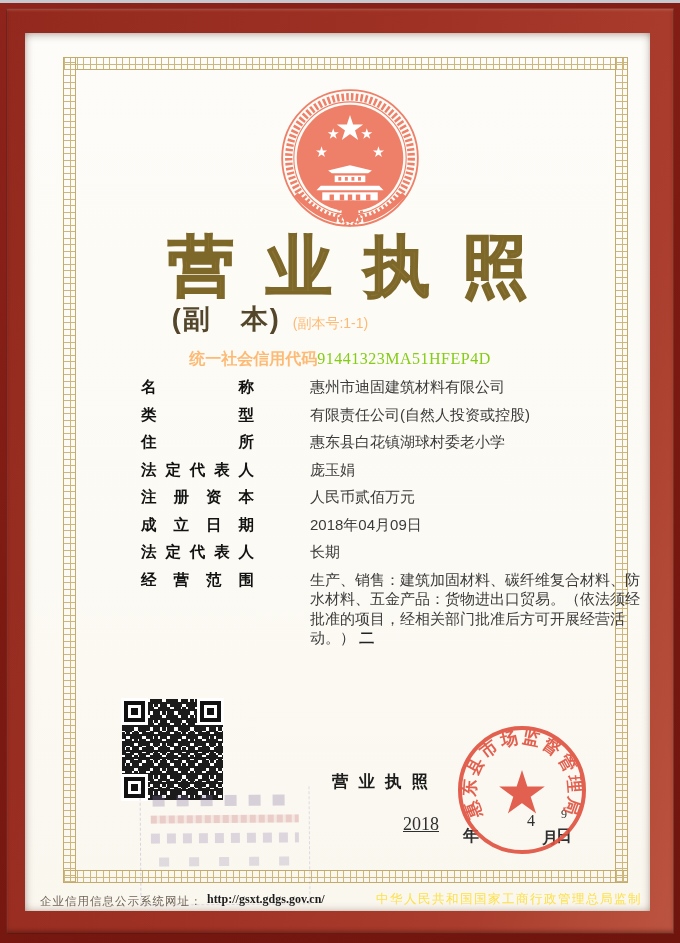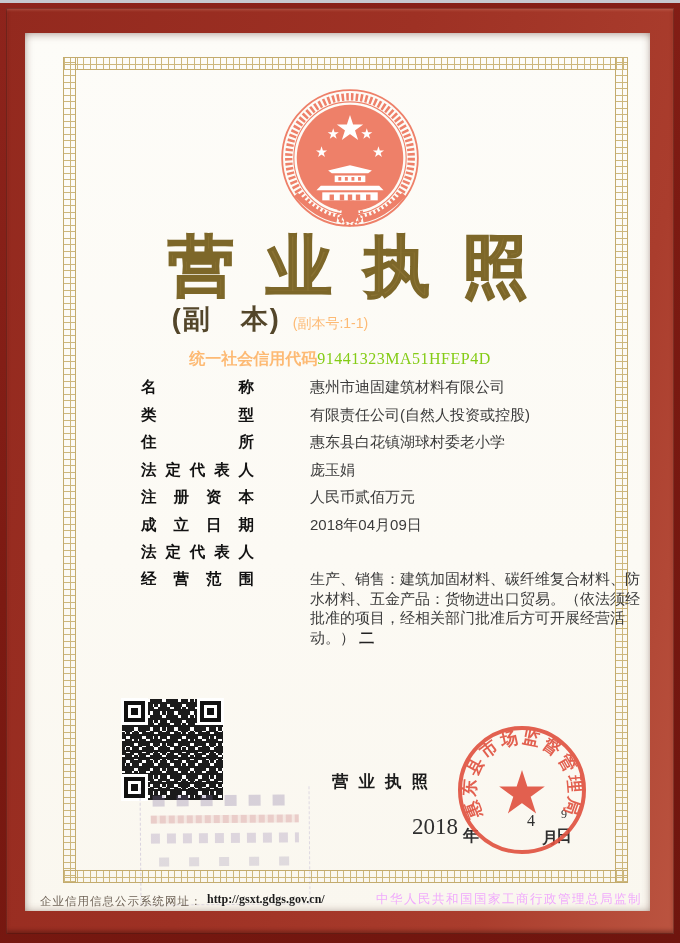--- a/index.html
+++ b/index.html
@@ -73,35 +73,35 @@
     border-bottom:1px dashed rgba(125,110,175,.3);
     transform:rotate(-.5deg); opacity:.75; filter:blur(.4px); padding:6px 8px; }
   .ghost-stamp .g1 { height:11px; margin:2px 4px 9px; background:repeating-linear-gradient(90deg,rgba(130,115,160,.4) 0 12px,transparent 12px 24px); }
   .ghost-stamp .g2 { height:8px; margin:0 2px 10px; background:repeating-linear-gradient(90deg,rgba(195,105,110,.4) 0 6px,rgba(195,105,110,.15) 6px 9px); }
   .ghost-stamp .g3 { height:10px; margin:0 2px 12px; background:repeating-linear-gradient(90deg,rgba(140,120,170,.35) 0 9px,transparent 9px 16px); }
   .ghost-stamp .g4 { height:9px; margin:14px 10px 0; background:repeating-linear-gradient(90deg,rgba(130,115,160,.3) 0 10px,transparent 10px 30px); }
 
   
   .registry { position:absolute; left:332px; top:771px; font-size:16.5px; font-weight:800; color:#1b1b1b; letter-spacing:10px; }
   .date span { position:absolute; color:#2f2f2f; }
-  .d-year  { left:412px; top:814px; font-family:"Liberation Serif", serif; font-size:23px; }
+  .d-year  { left:403px; top:814px; font-family:"Liberation Serif", serif; font-size:18px;text-decoration:underline; }
   .d-yu    { left:463px; top:826px; font-size:16px; font-weight:700; color:#222; }
   .d-month { left:527px; top:812px; font-family:"Liberation Serif", serif; font-size:16px; }
   .d-mu    { left:542px; top:828px; font-size:16px; font-weight:700; color:#222; }
   .d-day   { left:561px; top:807px; font-family:"Liberation Serif", serif; font-size:12px; color:#555; }
   .d-du    { left:556px; top:826px; font-size:16px; font-weight:700; color:#222; }
 
   
   .seal { position:absolute; left:454px; top:720px; width:136px; height:138px; opacity:.9; }
 
   
   .footer-left { position:absolute; left:40px; top:891px; }
   .footer-left .lbl { font-size:11.5px; color:#6e6256; letter-spacing:1px; }
   .footer-left .url { font-family:"Liberation Serif", serif; font-size:12px; font-weight:700; color:#1c1c1c; position:relative; top:-2px; }
-  .footer-right { position:absolute; right:38px; top:891px; font-size:12.5px; color:#f0abfc; letter-spacing:1.5px; }
+  .footer-right { position:absolute; right:38px; top:891px; font-size:12.5px; color:#fde047; letter-spacing:1.5px; }
 </style>
 </head>
 <body>
 
 <div class="photo-edge"></div>
 <div class="frame-outer"></div>
 <div class="frame-inner"></div>
 
 <div class="paper"></div>
 
@@ -180,20 +180,21 @@
   <div class="frow">
     <span class="flabel">注册资本</span>
     <span class="fvalue">人民币贰佰万元</span>
   </div>
   <div class="frow">
     <span class="flabel">成立日期</span>
     <span class="fvalue">2018年04月09日</span>
   </div>
   <div class="frow">
     <span class="flabel">法定代表人</span>
+    <span class="fvalue">长期</span>
   </div>
   <div class="frow">
     <span class="flabel">经营范围</span>
     <span class="fvalue"><span>生产、销售：建筑加固材料、碳纤维复合材料、防水材料、五金产品：货物进出口贸易。（依法须经批准的项目，经相关部门批准后方可开展经营活动。）</span> <span class="endmark">二</span></span>
   </div>
 </div>
 
 <div class="qr">
   <div class="finder tl"></div>
   <div class="finder tr"></div>

